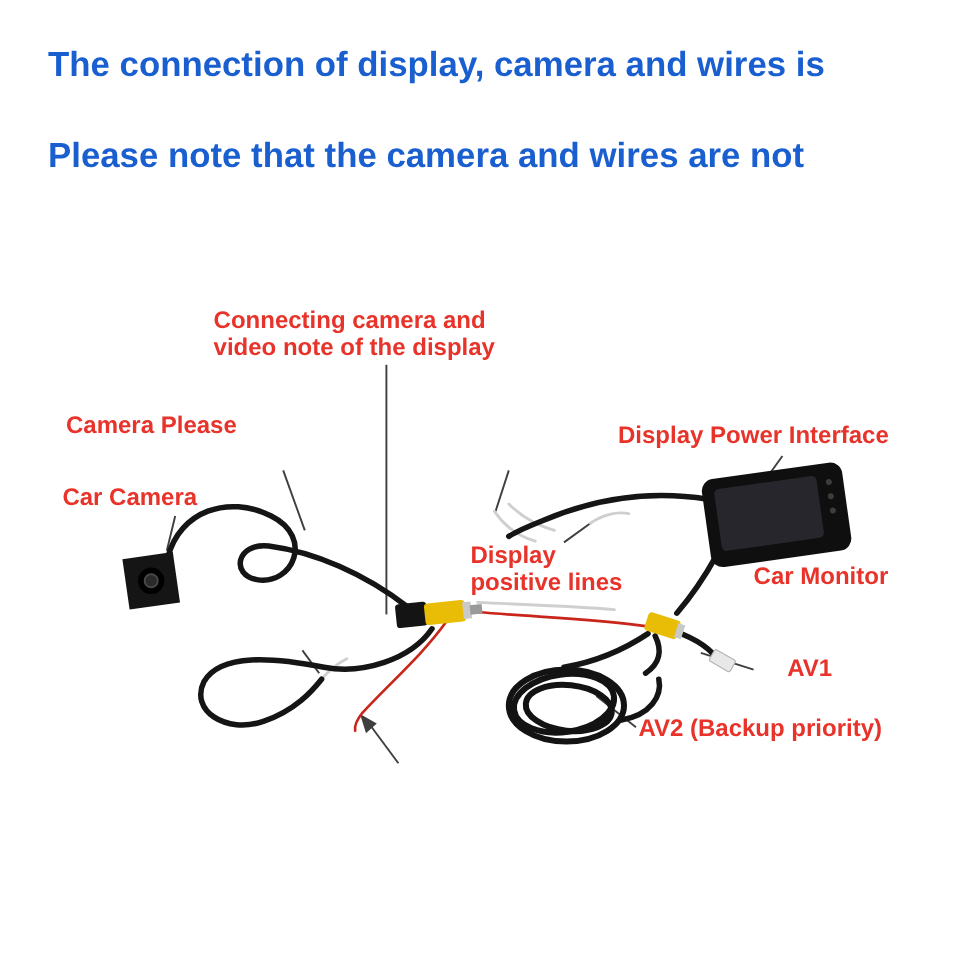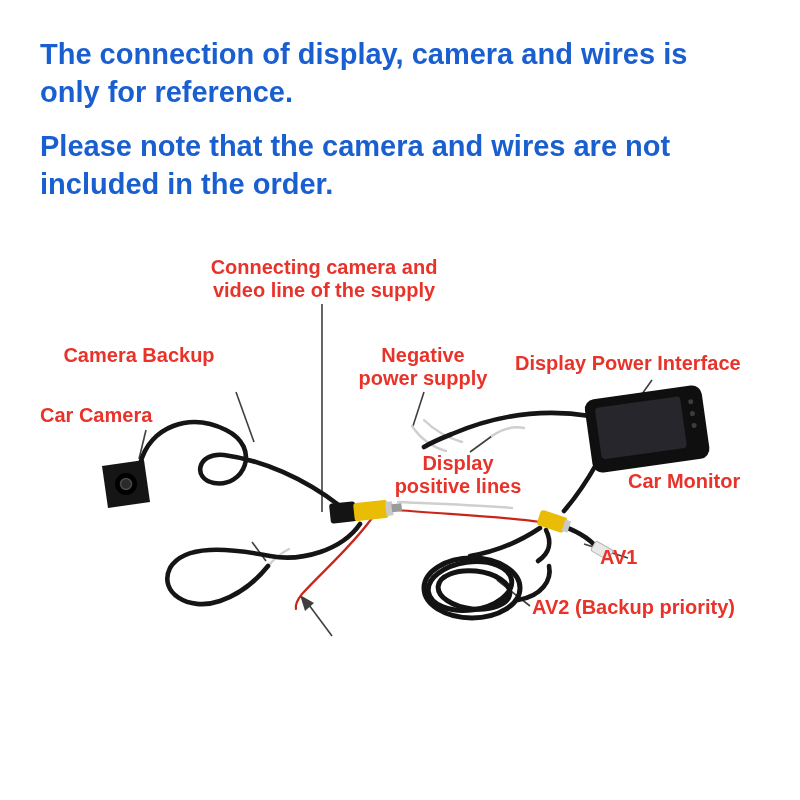--- a/index.html
+++ b/index.html
@@ -30,21 +30,21 @@
     white-space: nowrap;
   }
   .lbl {
     position: absolute;
     color: var(--label-text, #e8332a);
     font-size: 20px;
     font-weight: bold;
     line-height: 1.16;
     white-space: nowrap;
   }
-  .lbl.center { text-align: center; white-space: normal; }
+  .lbl.center { white-space: normal; }
   .lbl .line { white-space: nowrap; }
 </style>
 </head>
 <body>
 
 <div id="stage">
 
   <svg id="wires-svg" width="800" height="800" viewBox="0 0 800 800" aria-hidden="true">
 
     <g stroke="#3f3f3f" stroke-width="1.6" fill="none">
@@ -117,51 +117,45 @@
       <rect x="564" y="516" width="6" height="12" fill="#c9c9c9"></rect>
     </g>
 
     <g transform="rotate(30 600 550)">
       <rect x="592" y="544" width="20" height="11" rx="2" fill="#e8e8e8" stroke="#b5b5b5"></rect>
     </g>
   </svg>
 
   <div class="note" style="top:36px">
     <div class="line">The connection of display, camera and wires is</div>
-    <div class="line">only for reference.</div>
   </div>
-  <div class="note" style="top:128px">
+  <div class="note" style="top:112px">
     <div class="line">Please note that the camera and wires are not</div>
-    <div class="line">included in the order.</div>
   </div>
 
   <div class="lbl center" style="left:178px; top:256px; width:292px">
     <div class="line">Connecting camera and</div>
-    <div class="line">video line of the supply</div>
+    <div class="line">video note of the display</div>
   </div>
 
   <div class="lbl center" style="left:55px; top:344px; width:168px">
-    <div class="line">Camera Backup</div>
+    <div class="line">Camera Please</div>
   </div>
 
-  <div class="lbl center" style="left:350px; top:344px; width:146px">
-    <div class="line">Negative</div>
-    <div class="line">power supply</div>
-  </div>
 
   <div class="lbl" style="left:515px; top:352px">Display Power Interface</div>
 
-  <div class="lbl" style="left:40px; top:404px">Car Camera</div>
+  <div class="lbl" style="left:52px; top:404px">Car Camera</div>
 
   <div class="lbl" style="left:628px; top:470px">Car Monitor</div>
 
   <div class="lbl center" style="left:392px; top:452px; width:132px">
     <div class="line">Display</div>
     <div class="line">positive lines</div>
   </div>
 
 
-  <div class="lbl" style="left:600px; top:546px">AV1</div>
+  <div class="lbl" style="left:656px; top:546px">AV1</div>
 
   <div class="lbl" style="left:532px; top:596px">AV2 (Backup priority)</div>
 
 
 </div>
 
 </body></html>

